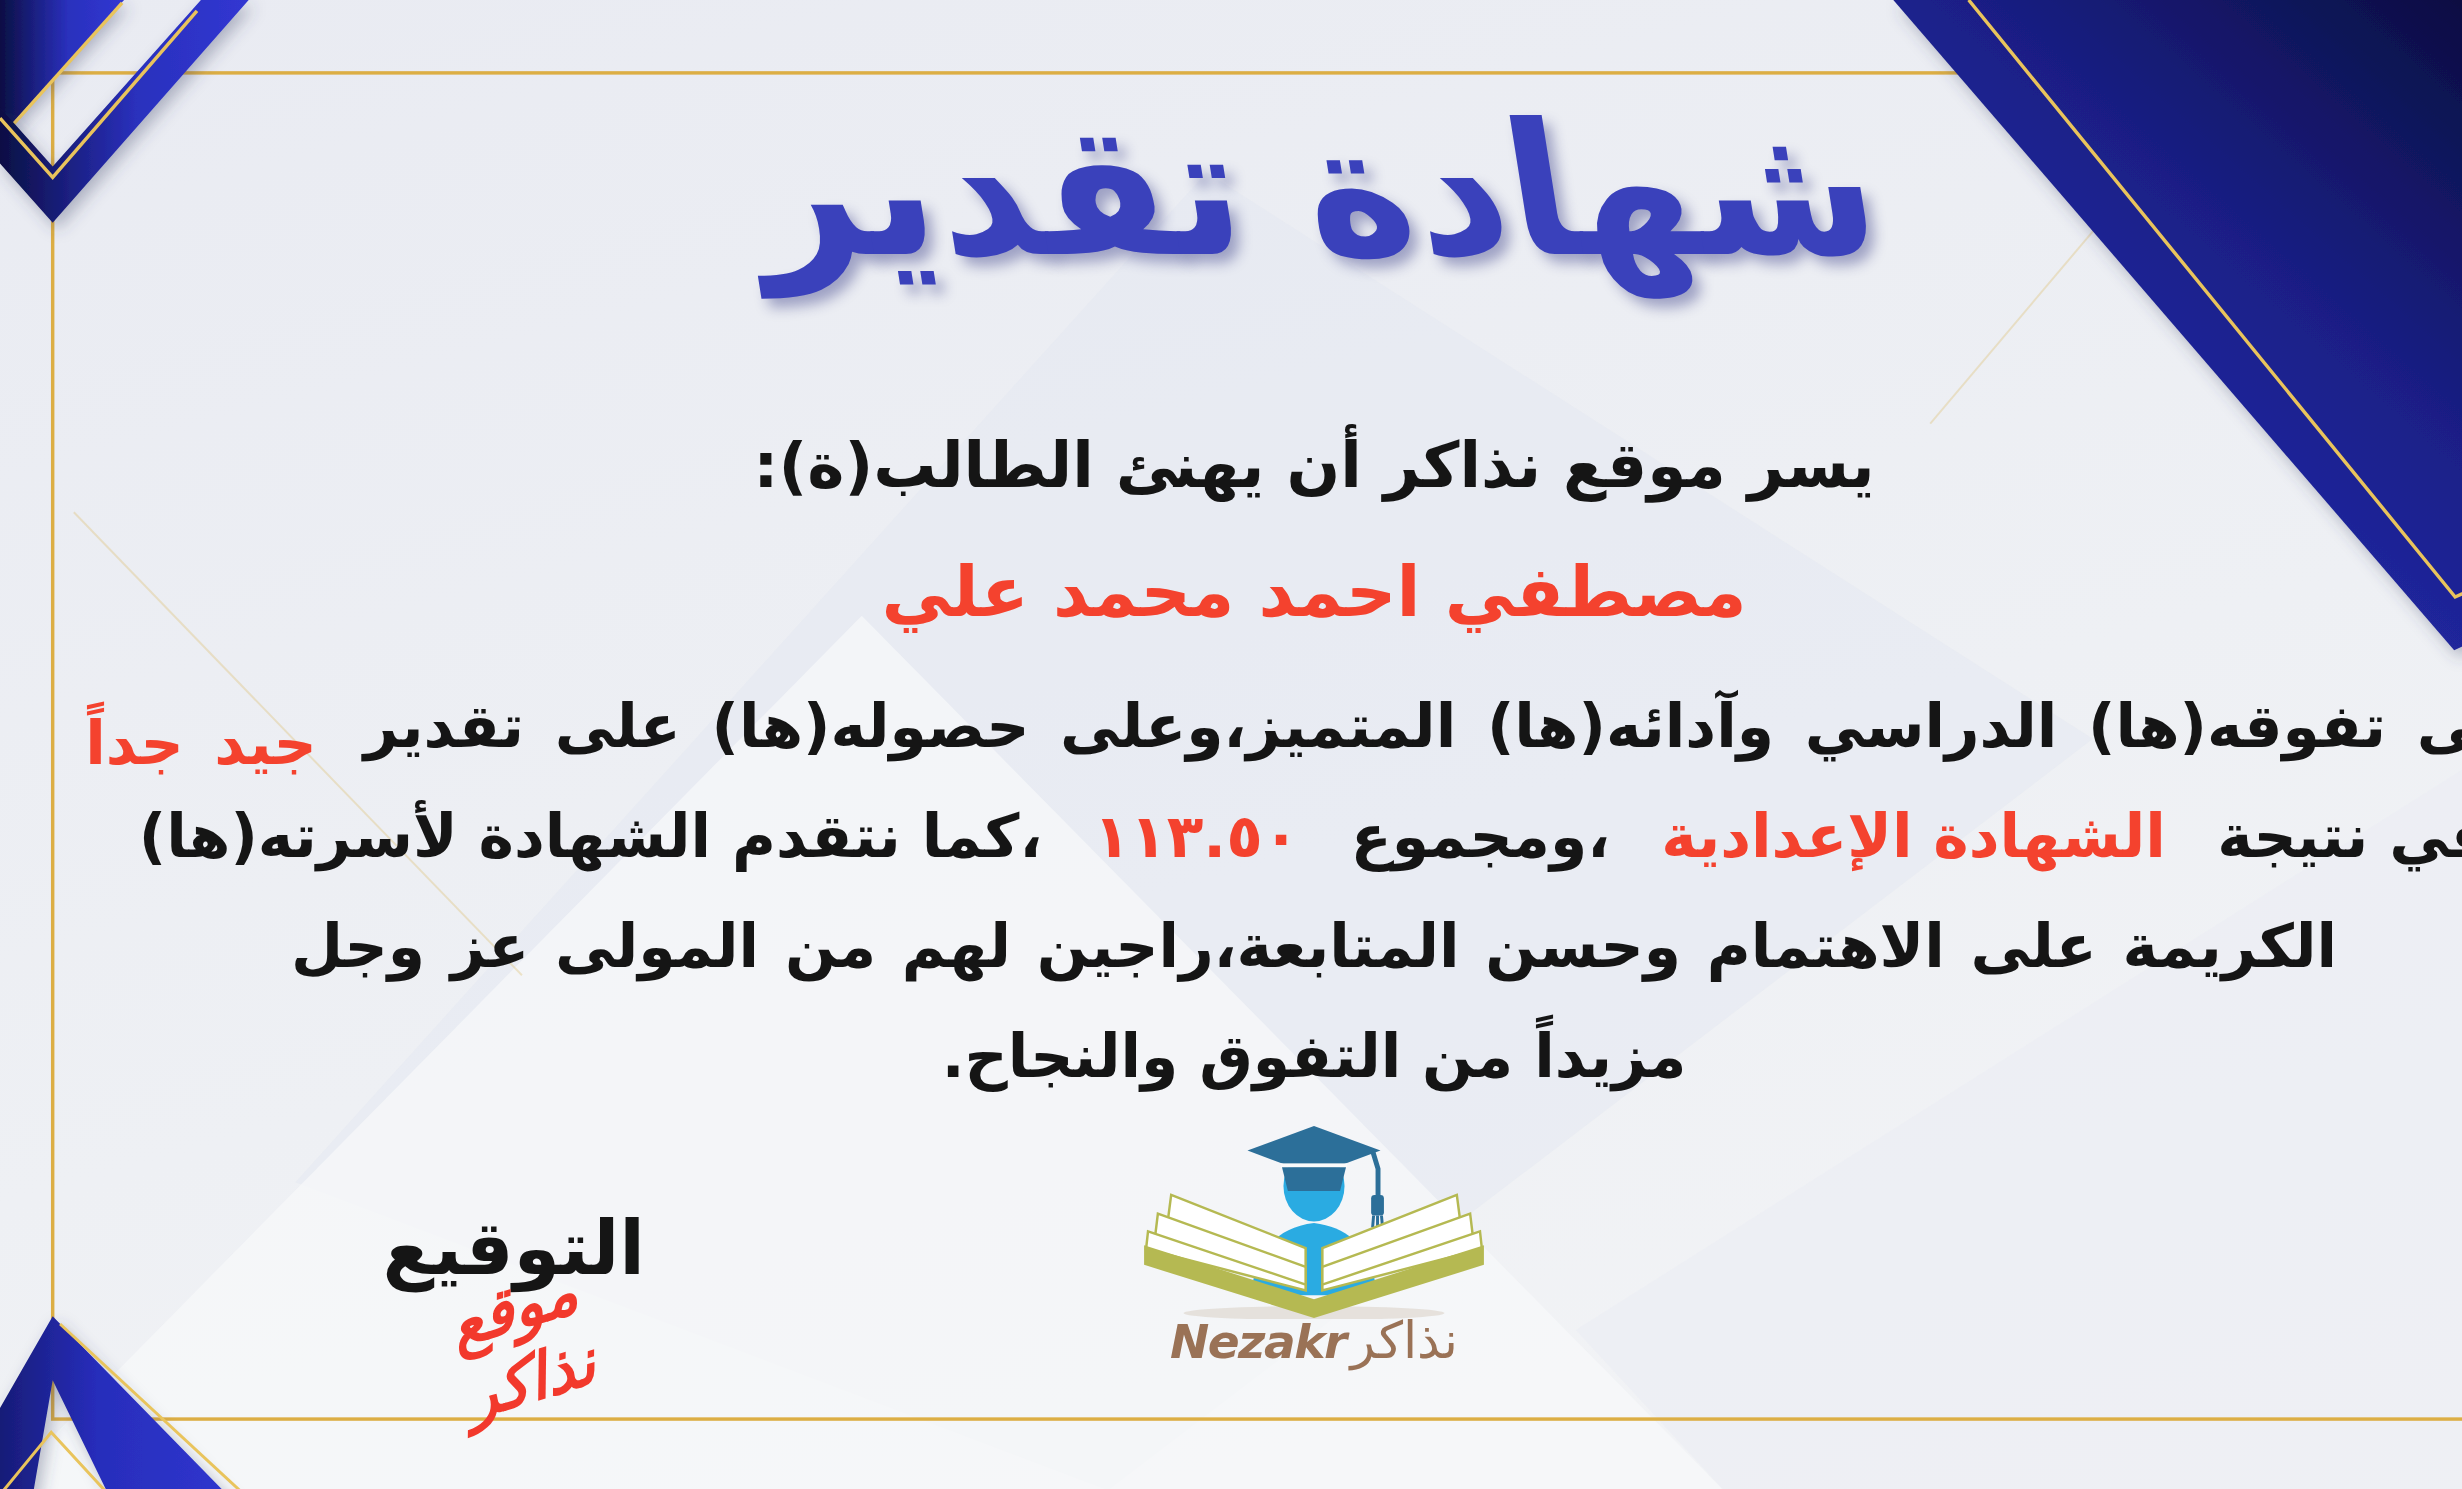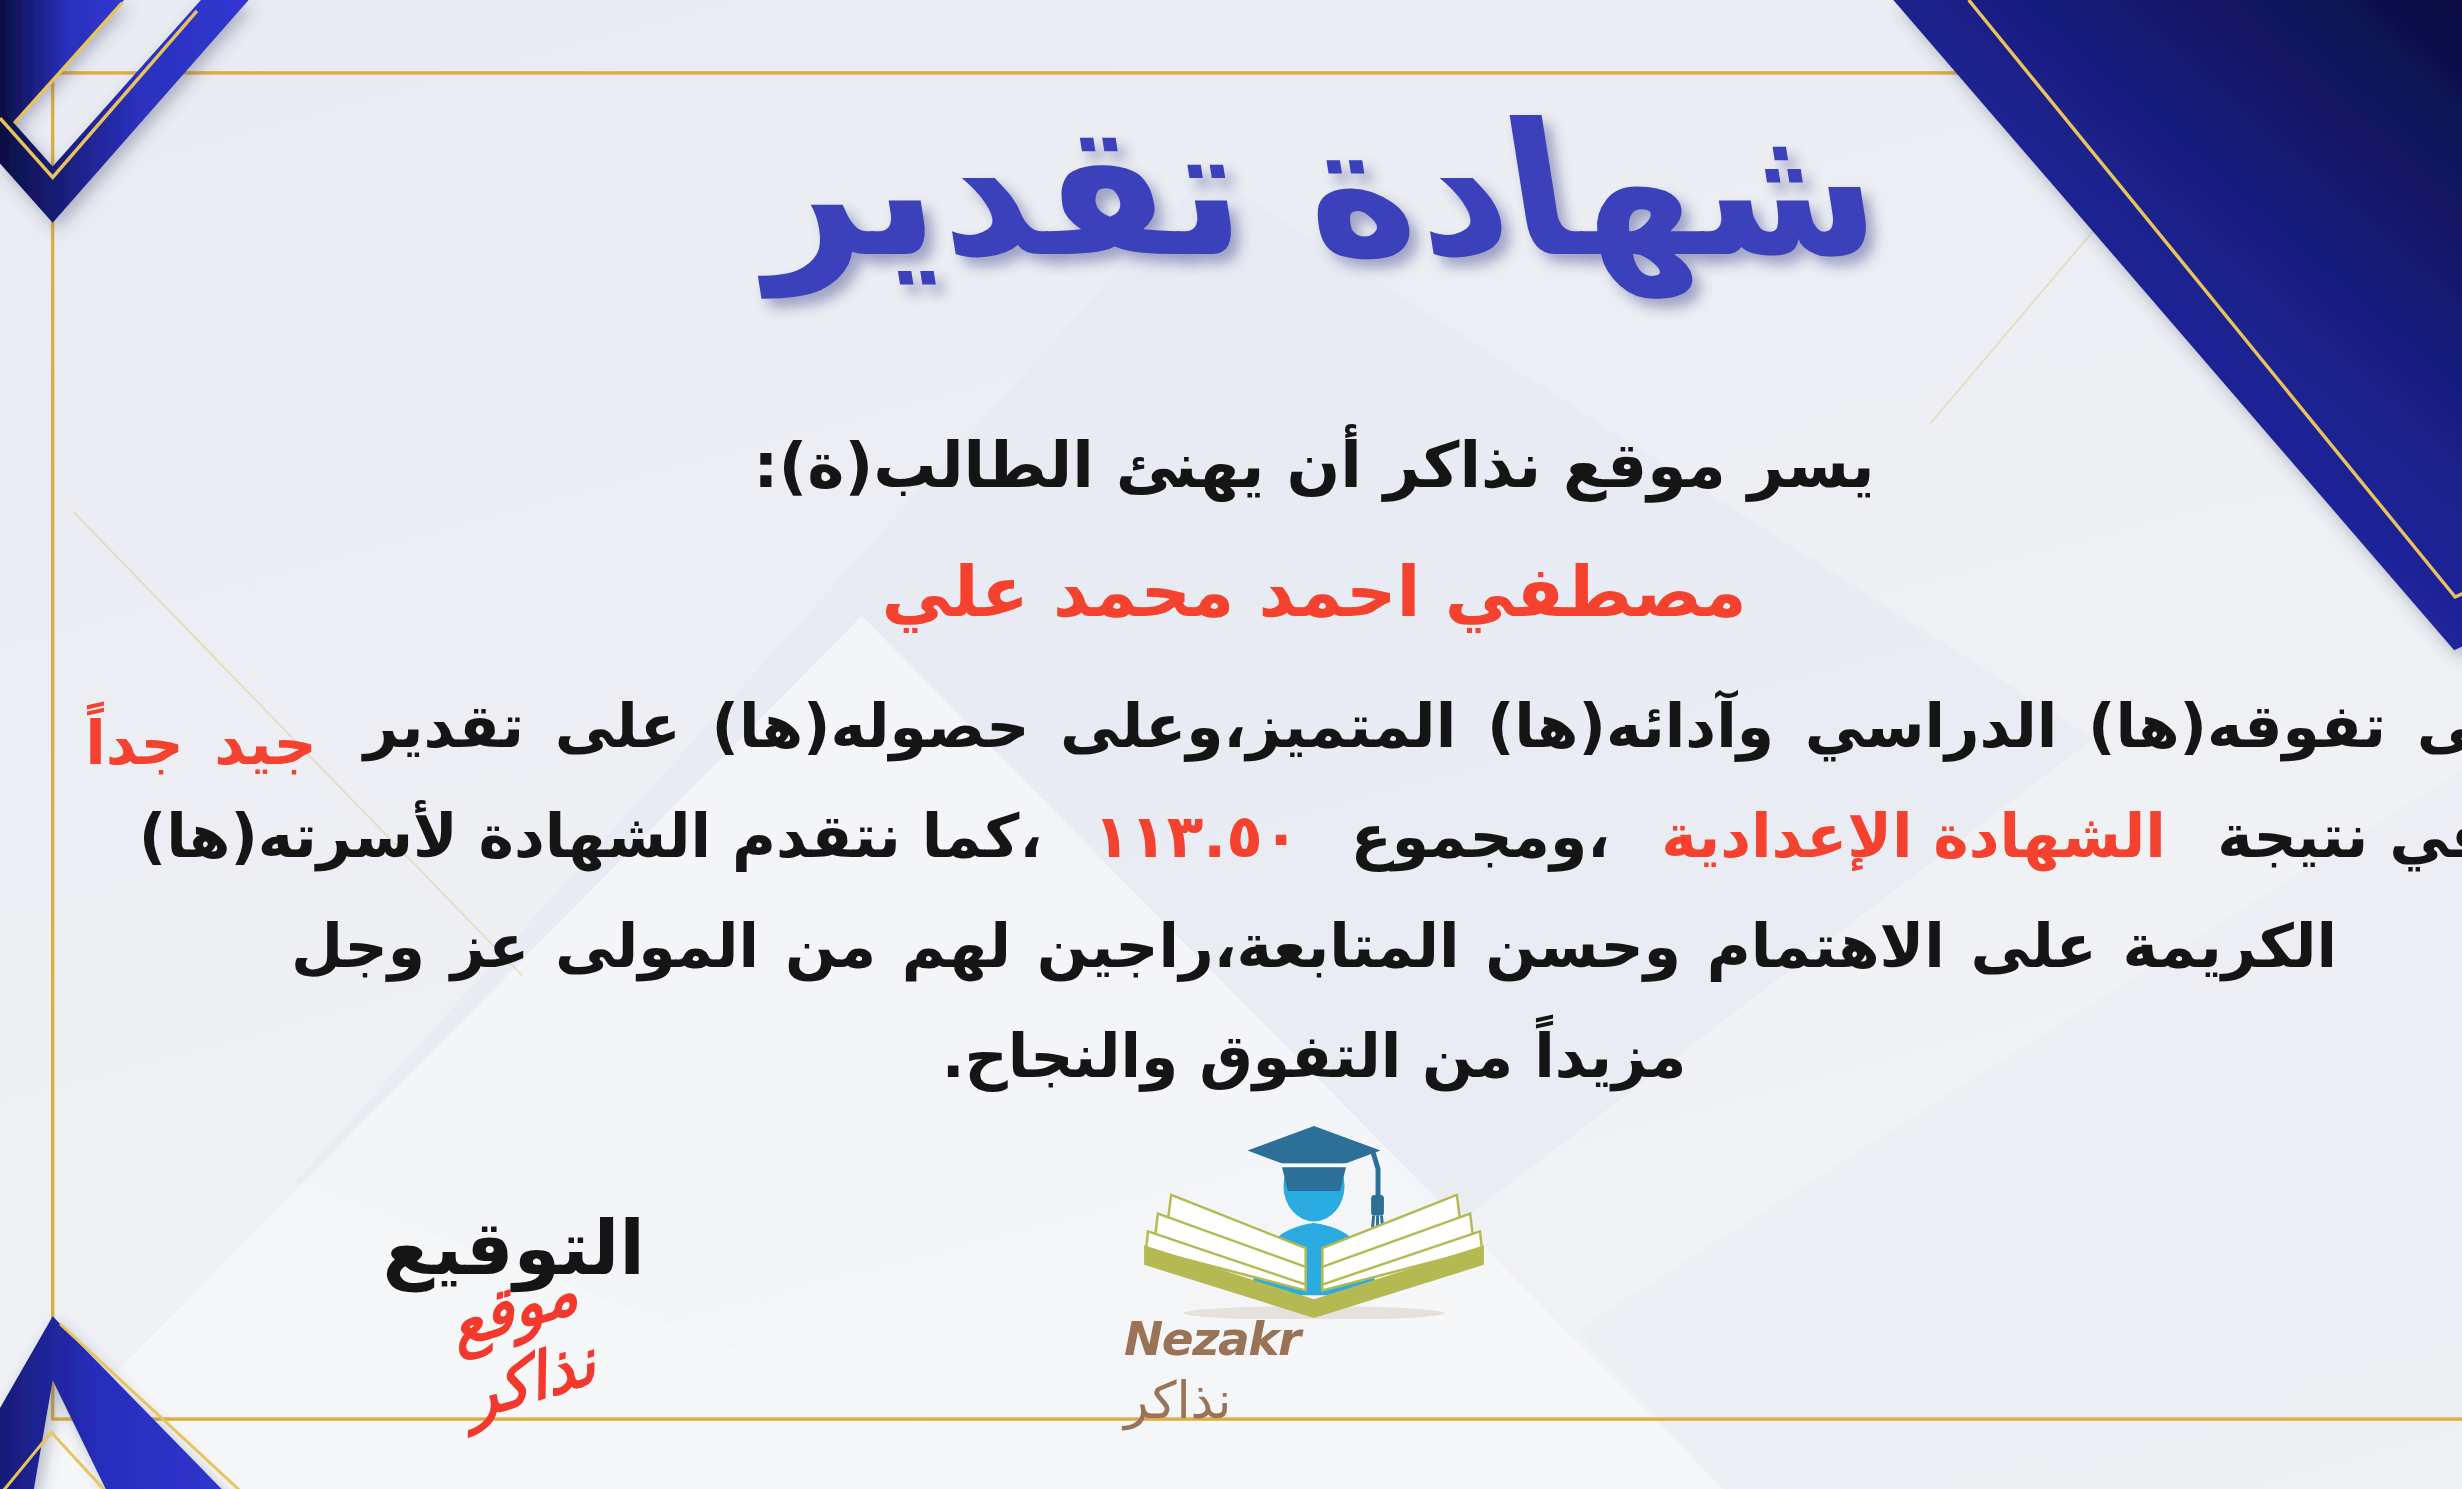--- a/index.html
+++ b/index.html
@@ -27,21 +27,21 @@
   .grade{color:#f4422e;margin-right:47px;white-space:nowrap;margin-top:33px;}
   .hl{color:#f4422e;white-space:nowrap;padding:0 12.3px;}
   .sig-label{position:absolute;top:1204px;left:389px;width:256px;text-align:center;font-size:75px;font-weight:700;}
   .sig-script{
     position:absolute;top:1271px;left:404px;width:236px;text-align:center;
     font-size:63px;font-weight:700;color:#f2392c;font-style:italic;
     transform:rotate(-17deg) skewX(-4deg);
   }
   .logo{position:absolute;top:1122px;left:1124px;width:380px;text-align:center;z-index:2;}
   .logo svg{display:block;margin:0 auto;}
-  .brand{display:flex;direction:ltr;justify-content:center;align-items:baseline;gap:4.9px;margin-top:-7.9px;color:#9a7256;flex-direction:column;}
+  .brand{display:flex;direction:ltr;justify-content:center;align-items:baseline;gap:4.9px;margin-top:-7.9px;color:#9a7256;}
   .brand .latin{font-size:47px;font-weight:800;font-style:italic;letter-spacing:-1.5px;}
   .brand .arab{font-size:51px;font-weight:400;}
 </style>
 </head>
 <body>
 
 <div class="canvas">
 
   <svg class="deco" viewBox="0 0 5337 3025" preserveAspectRatio="none">
     <defs>

